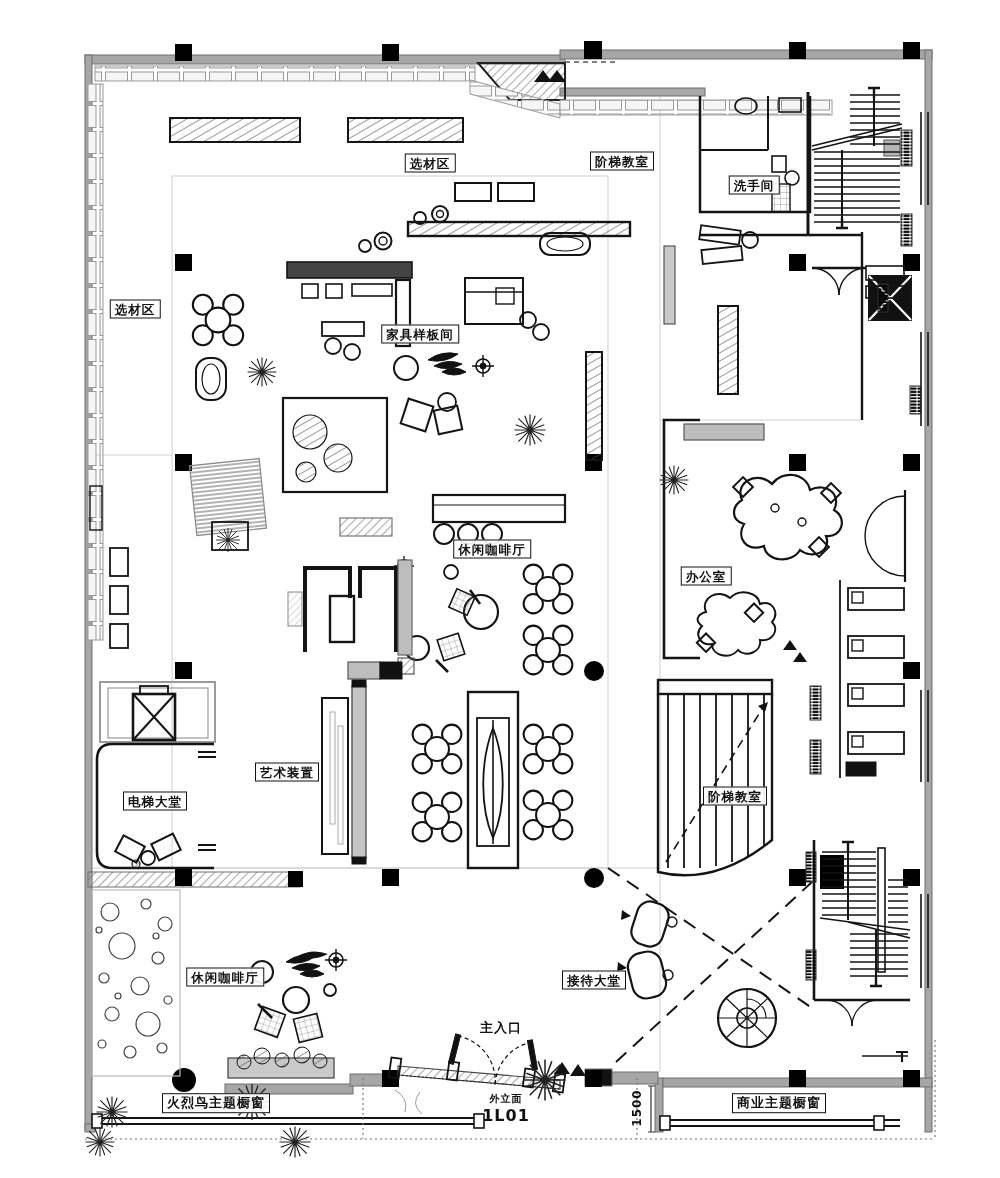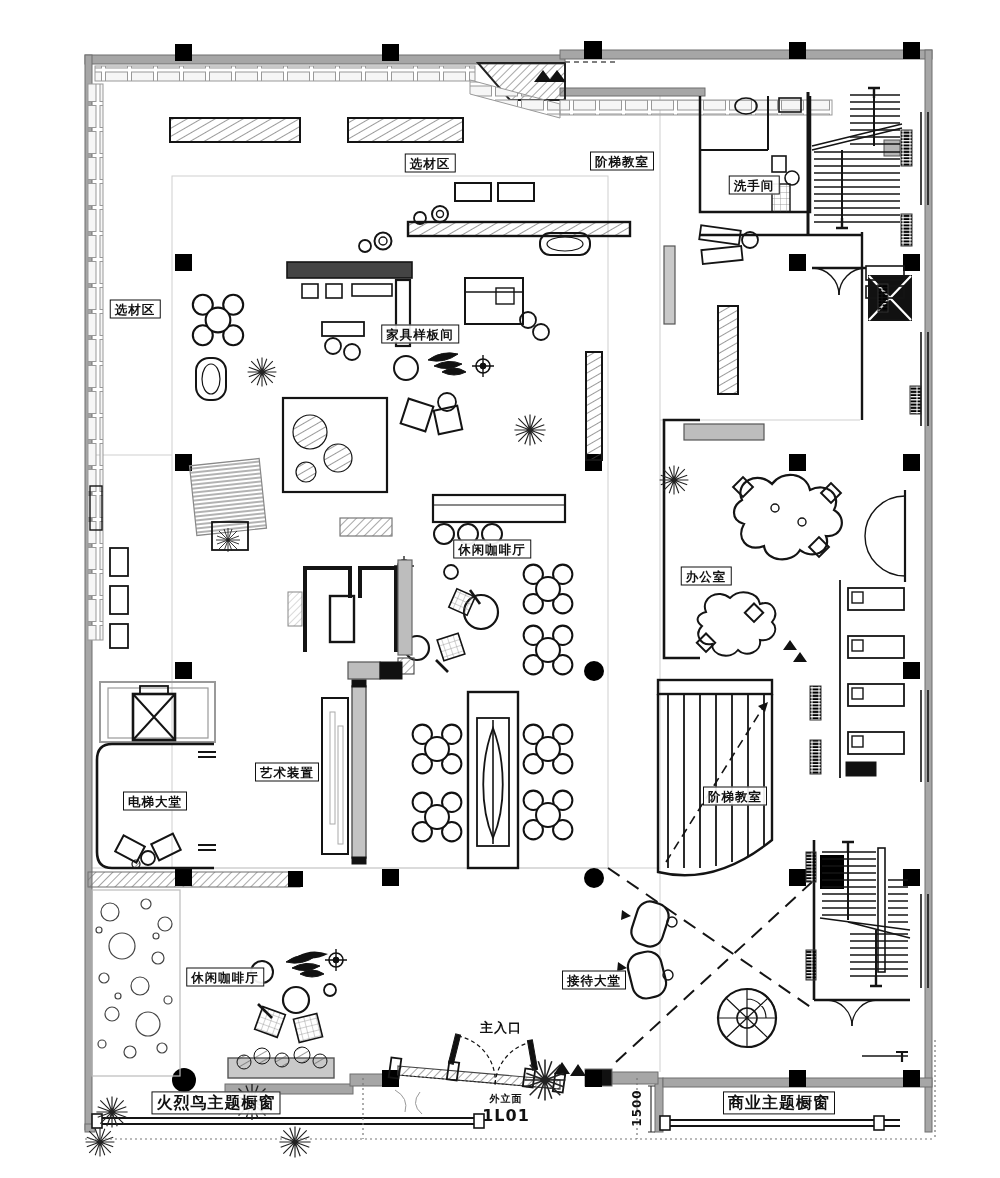--- a/index.html
+++ b/index.html
@@ -4,21 +4,21 @@
 <style>
   html,body{margin:0;padding:0;background:#ffffff;}
   .canvas{position:relative;width:1000px;height:1178px;background:#fff;overflow:hidden;
           font-family:"DejaVu Sans","Liberation Sans",sans-serif;}
   .canvas svg{position:absolute;left:0;top:0;}
   .lbl{position:absolute;transform:translate(-50%,-50%);font-size:12.5px;font-weight:700;
        color:#111;background:rgba(255,255,255,.92);border:1.6px solid #111;
        padding:1px 4px;white-space:nowrap;letter-spacing:1px;line-height:1.2;z-index:5;}
   .lbl.plain{border:none;background:transparent;padding:0;font-weight:600;}
   .lbl.rot{transform:translate(-50%,-50%) rotate(-90deg);font-weight:700;}
-  .lbl.small{font-size:16px;}
+  .lbl.small{font-size:13px;}
 </style>
 </head>
 <body>
 
 <div class="canvas">
 
 <svg width="1000" height="1178" viewBox="0 0 1000 1178">
 <defs>
   <pattern id="h45" width="6" height="6" patternUnits="userSpaceOnUse" patternTransform="rotate(45)">
     <line x1="0" y1="0" x2="0" y2="6" stroke="#777" stroke-width="1.3"></line>

